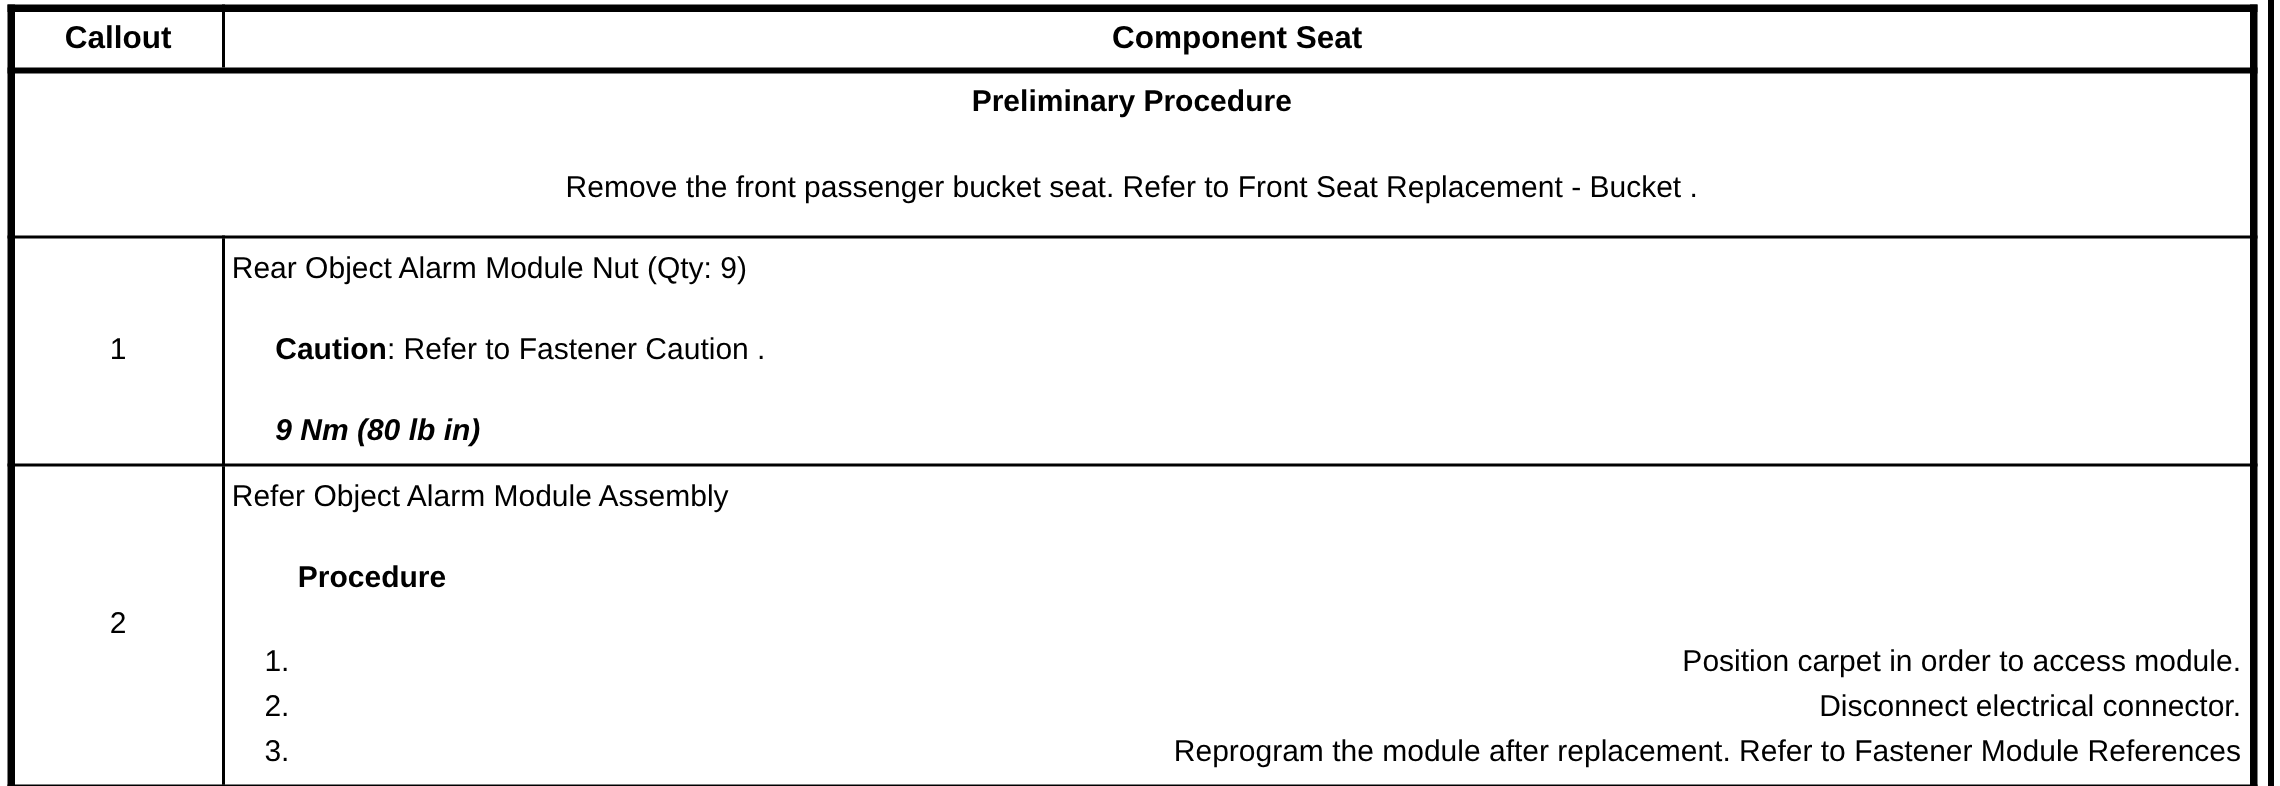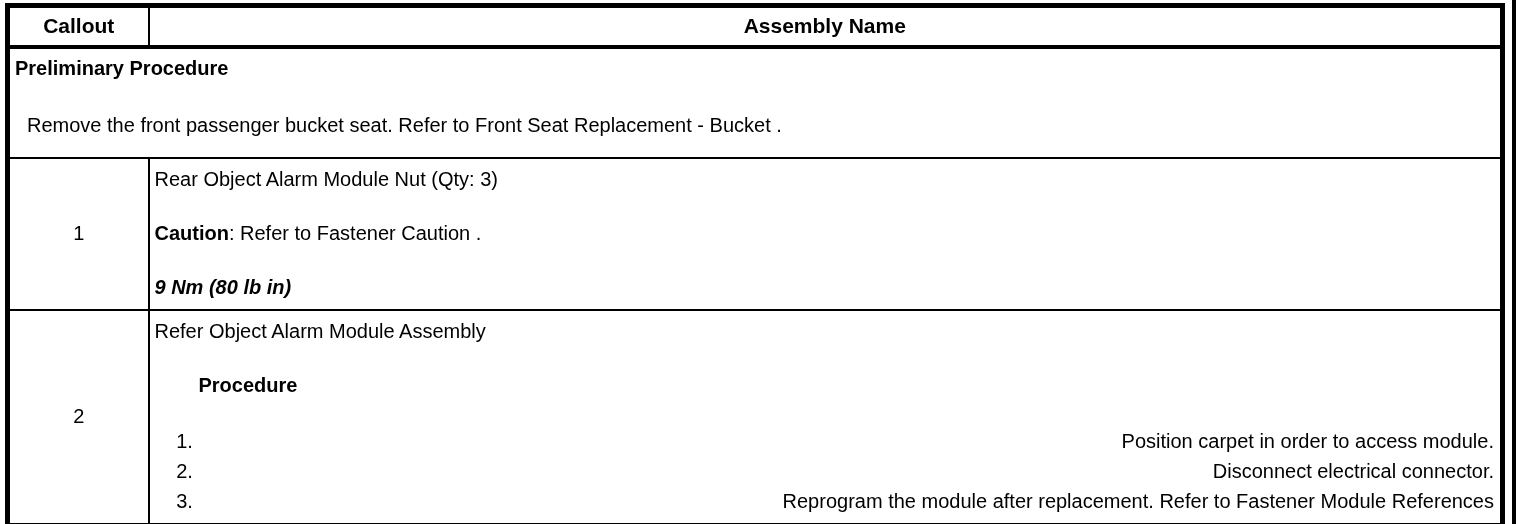--- a/index.html
+++ b/index.html
@@ -45,21 +45,21 @@
   }
   thead tr { height: 41px; }
   thead th {
     font-weight: bold;
     font-size: 21px;
     text-align: center;
     vertical-align: middle;
     border-bottom: 4px solid #000000;
     padding: 2px 4px;
   }
-  tr.prelim-row { height: 100px; }
+  tr.prelim-row { height: 100px; text-align: center; }
   td.prelim-cell {
     padding: 8px 6px 8px 5px;
   }
   .prelim-title {
     font-weight: bold;
     line-height: 23px;
     margin: 0 0 34px 0;
   }
   .prelim-text {
     line-height: 23px;
@@ -73,21 +73,21 @@
     padding: 0;
   }
   td.content-cell {
     padding: 9px 6px 8px 5px;
   }
   .para {
     margin: 0 0 31px 0;
     line-height: 23px;
   }
   .para:last-child { margin-bottom: 0; font-style: italic; }
-  .bold { font-weight: bold; }
+  .bold { font-weight: bold; margin-left: 29px; }
   .procedure-heading {
     font-weight: bold;
     margin: 0 0 33px 44px;
     line-height: 23px;
   }
   ol.steps {
     margin: 0;
     padding: 0 0 0 44px;
     list-style-position: outside;
   }
@@ -105,35 +105,35 @@
 <div class="page">
 
   <table class="callout-table">
     <colgroup>
       <col class="col-callout">
       <col class="col-name">
     </colgroup>
     <thead>
       <tr>
         <th>Callout</th>
-        <th>Assembly Name</th>
+        <th>Component Seat</th>
       </tr>
     </thead>
     <tbody>
       <tr class="prelim-row">
         <td class="prelim-cell" colspan="2">
           <div class="prelim-title">Preliminary Procedure</div>
           <div class="prelim-text">Remove the front passenger bucket seat. Refer to Front Seat Replacement - Bucket .</div>
         </td>
       </tr>
 
       <tr class="component-row-1">
         <td class="callout-cell">1</td>
         <td class="content-cell">
-          <p class="para">Rear Object Alarm Module Nut (Qty: 3)</p>
+          <p class="para">Rear Object Alarm Module Nut (Qty: 9)</p>
           <p class="para"><span class="bold">Caution</span><span>: Refer to Fastener Caution .</span></p>
           <p class="para bold">9 Nm (80 lb in)</p>
         </td>
       </tr>
 
       <tr class="component-row-2">
         <td class="callout-cell">2</td>
         <td class="content-cell">
           <p class="para">Refer Object Alarm Module Assembly</p>
           <p class="procedure-heading">Procedure</p>

